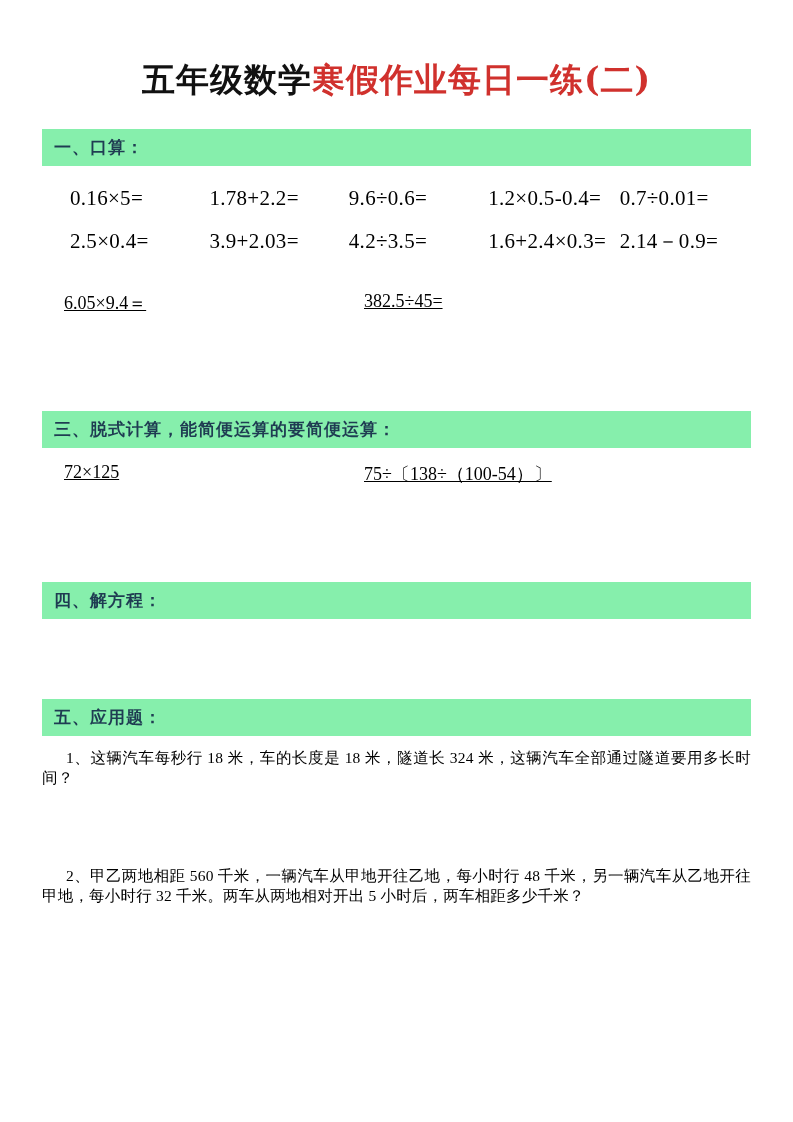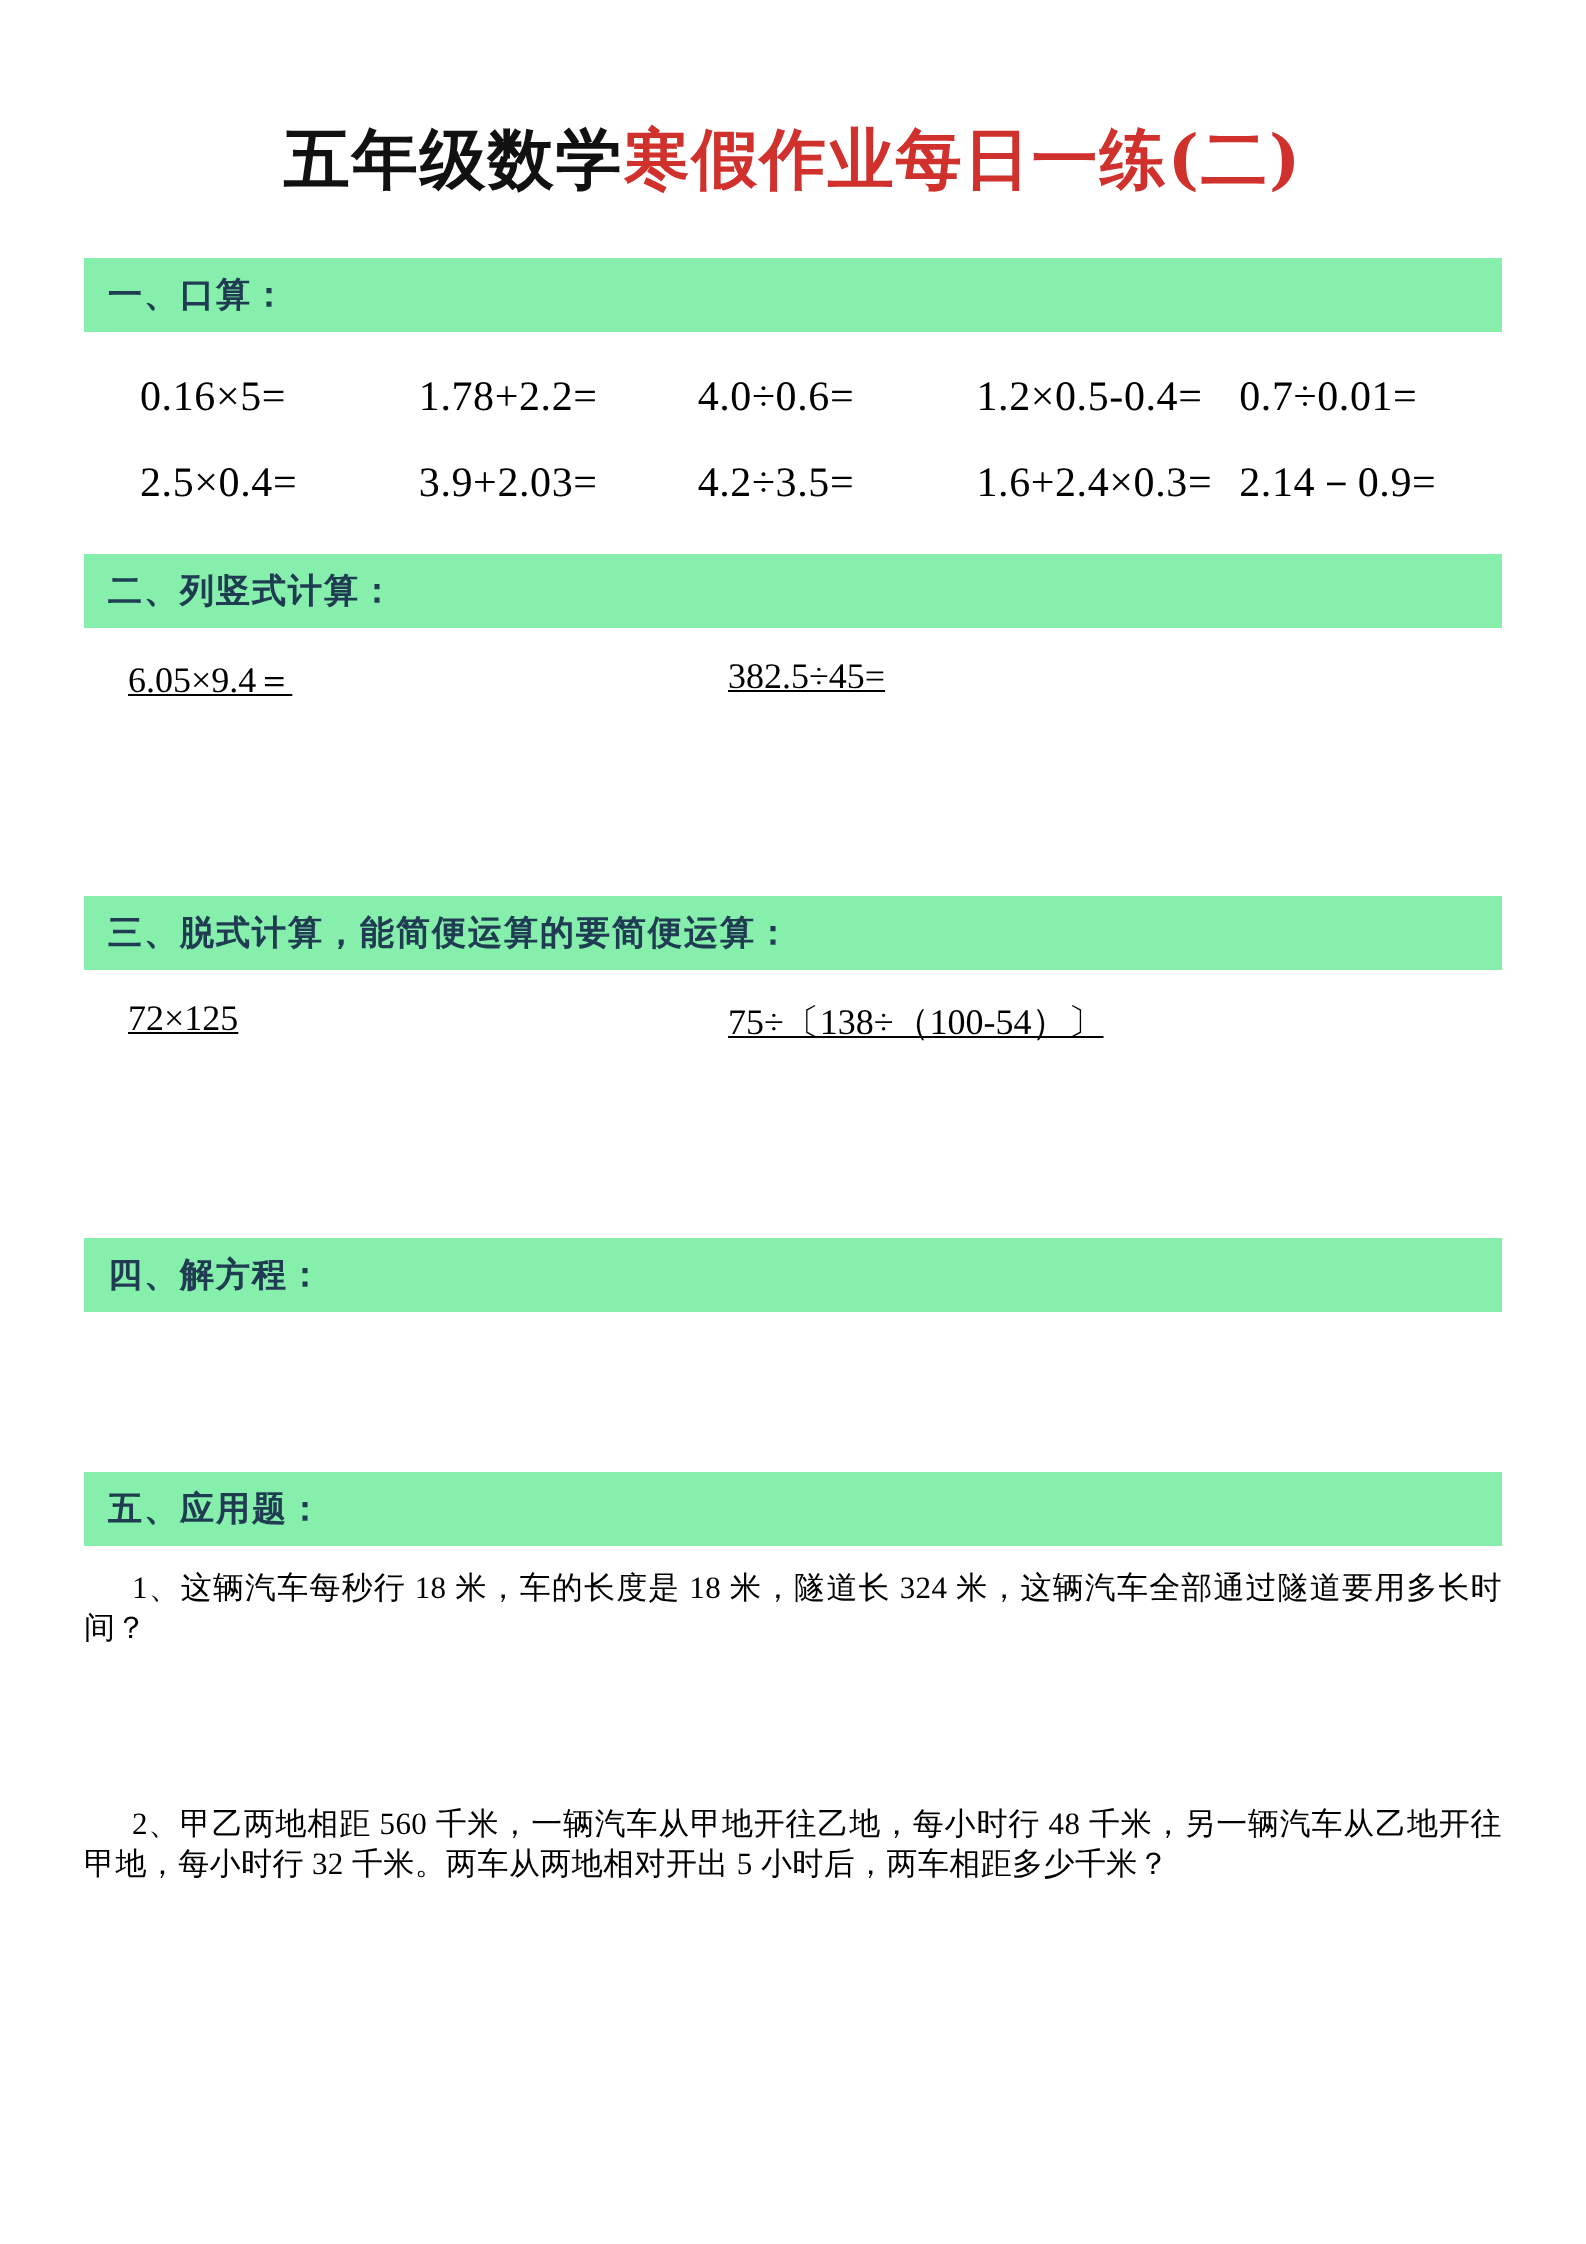--- a/index.html
+++ b/index.html
@@ -113,34 +113,33 @@
 
   <div class="title">
     <span class="t-black">五年级数学</span><span class="t-red">寒假作业每日一练</span><span class="t-red">(二)</span>
   </div>
 
   <div class="section-head sec-gap-1">一、口算：</div>
   <div class="oral-rows">
     <div class="oral-row">
       <span class="cell">0.16×5=</span>
       <span class="cell">1.78+2.2=</span>
-      <span class="cell">4.0÷0.6=</span>
+      <span class="cell">9.6÷0.6=</span>
       <span class="cell">1.2×0.5-0.4=</span>
       <span class="cell">0.7÷0.01=</span>
     </div>
     <div class="oral-row">
       <span class="cell">2.5×0.4=</span>
       <span class="cell">3.9+2.03=</span>
       <span class="cell">4.2÷3.5=</span>
       <span class="cell">1.6+2.4×0.3=</span>
       <span class="cell">2.14－0.9=</span>
     </div>
   </div>
 
-  <div class="section-head">二、列竖式计算：</div>
   <div class="two-col">
     <span class="c1">6.05×9.4＝</span>
     <span class="c2">382.5÷45=</span>
   </div>
   <div class="work-space-lg"></div>
 
   <div class="section-head">三、脱式计算，能简便运算的要简便运算：</div>
   <div class="two-col">
     <span class="c1">72×125</span>
     <span class="c2">75÷〔138÷（100-54）〕</span>

